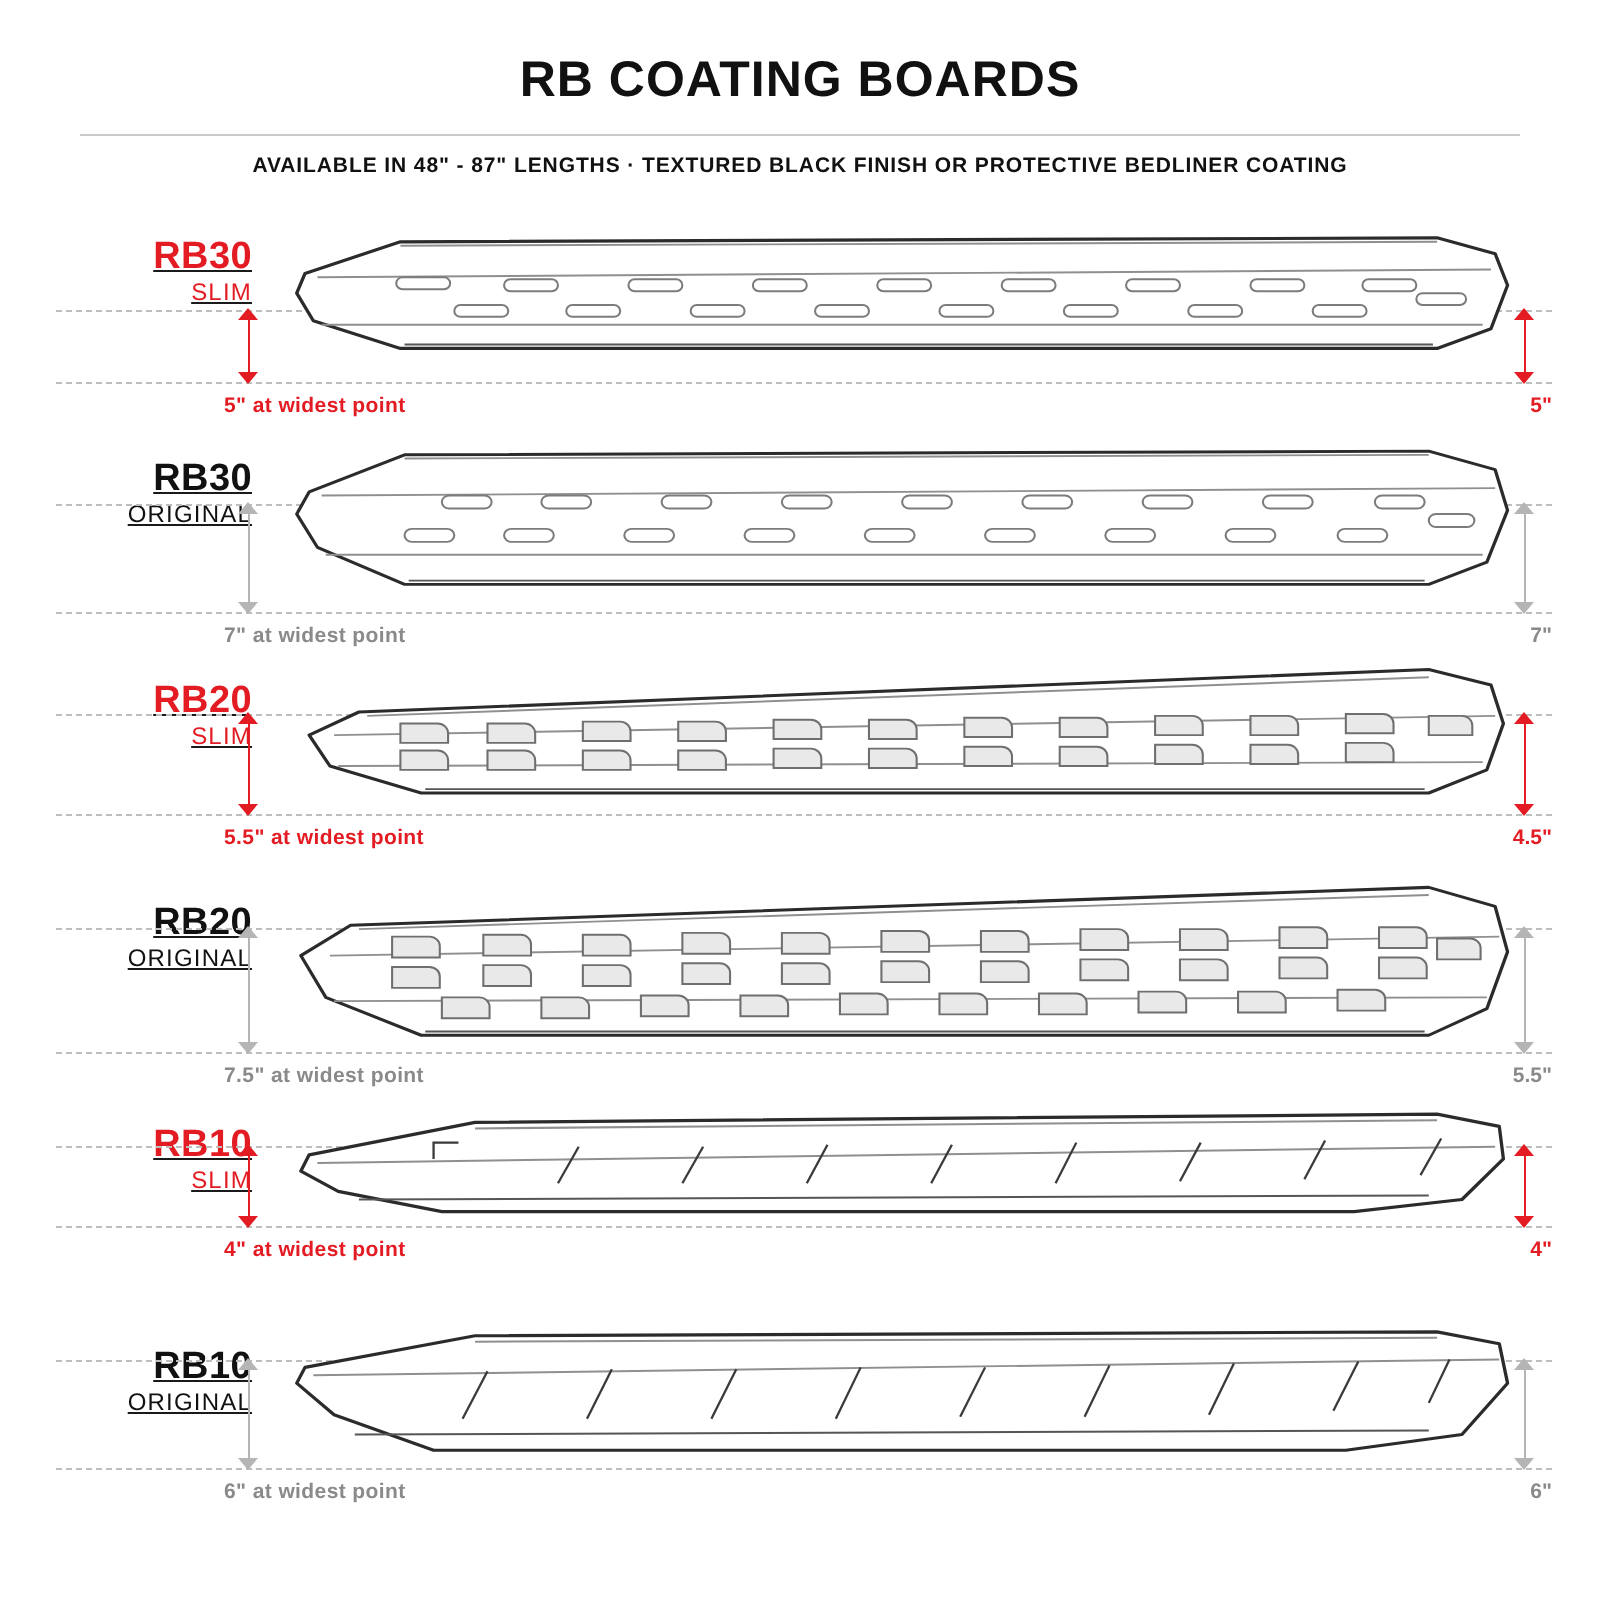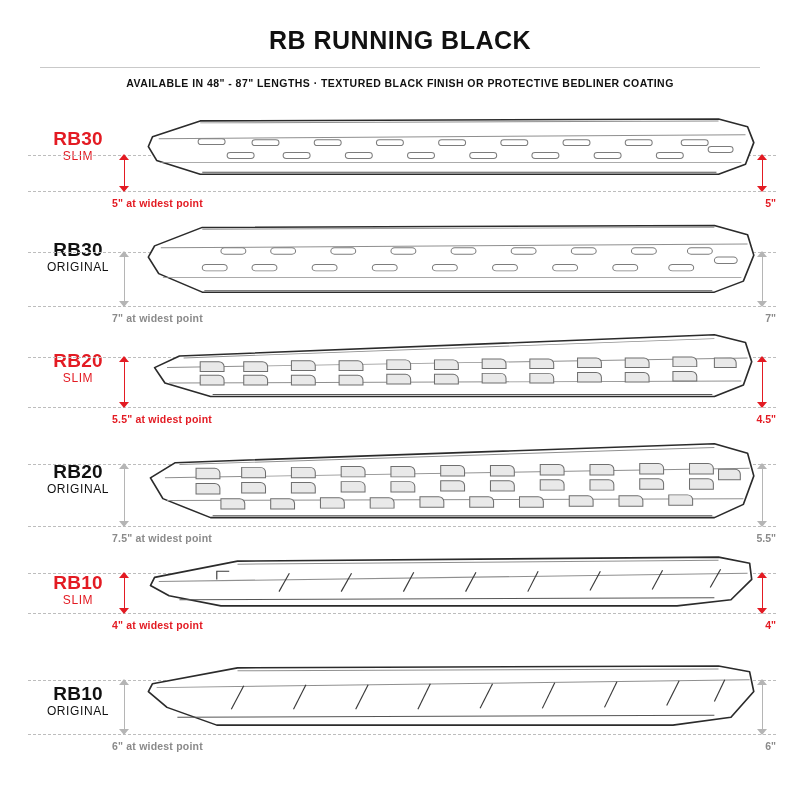--- a/index.html
+++ b/index.html
@@ -46,23 +46,24 @@
     margin-top: 14px;
   }
   .row {
     position: relative;
     height: 111px;
     width: 800px;
   }
   .row-label {
     position: absolute;
     left: 30px;
-    top: 26px;
+    top: 16px;
     width: 96px;
-    text-align: center;
+    text-align: right;
+    text-decoration: underline;
   }
   .label-main {
     font-size: 19px;
     font-weight: bold;
     line-height: 20px;
     letter-spacing: 0.2px;
   }
   .label-sub {
     font-size: 12px;
     line-height: 15px;
@@ -145,21 +146,21 @@
   .slot { fill: #ffffff; stroke: #7c7c7c; stroke-width: 1; }
   .slot-d { fill: #e9e9e9; stroke: #6f6f6f; stroke-width: 1; }
   .vent { fill: none; stroke: #3a3a3a; stroke-width: 1.1; }
 </style>
 </head>
 <body>
 
 <div id="page">
 
   <div class="header">
-    <div class="header-title">RB RUNNING BLACK</div>
+    <div class="header-title">RB COATING BOARDS</div>
     <div class="header-rule"></div>
     <div class="header-sub">AVAILABLE IN 48" - 87" LENGTHS  ·  TEXTURED BLACK FINISH OR PROTECTIVE BEDLINER COATING</div>
   </div>
 
   <div class="rows">
 
     <div class="row">
       <div class="row-label red">
         <div class="label-main">RB30</div>
         <div class="label-sub">SLIM</div>

